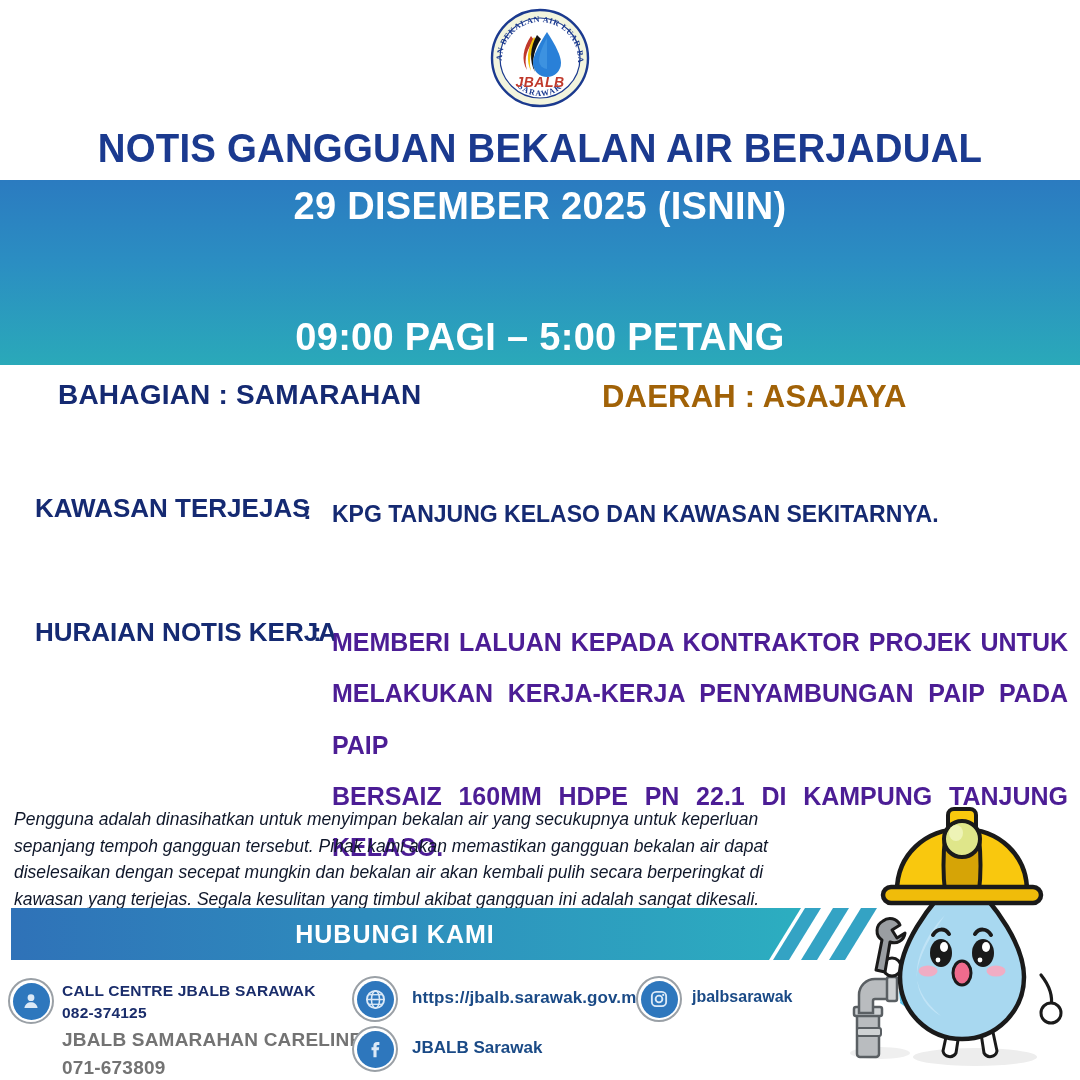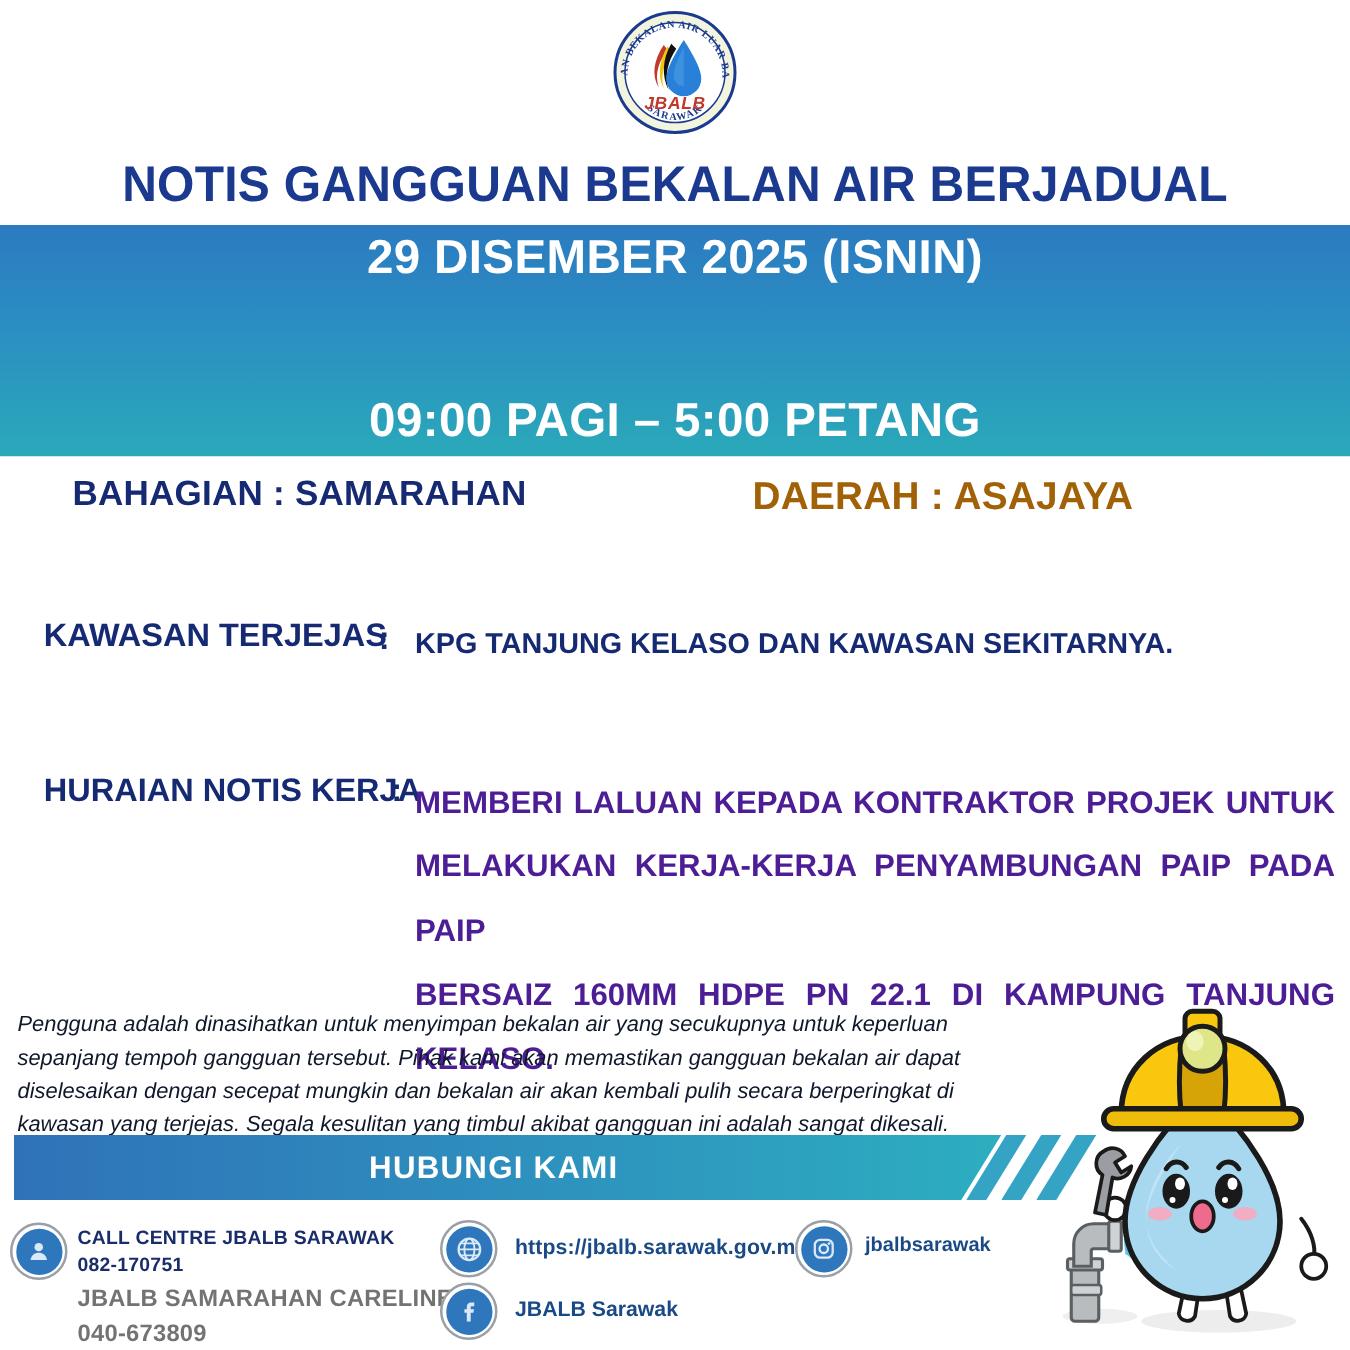--- a/index.html
+++ b/index.html
@@ -187,25 +187,25 @@
         <div class="inner">
           <svg width="22" height="22" viewBox="0 0 24 24" aria-hidden="true">
             <circle cx="12" cy="8.4" r="3.7" fill="#dbe9f7"></circle>
             <path d="M4.8 19.6 C5.6 15.4 8.4 13.4 12 13.4 C15.6 13.4 18.4 15.4 19.2 19.6 Z" fill="#dbe9f7"></path>
           </svg>
         </div>
       </div>
     </div>
     <div class="c-text-1">
       <div>CALL CENTRE JBALB SARAWAK</div>
-      <div>082-170751</div>
+      <div>082-374125</div>
     </div>
     <div class="c-text-2">
       <div>JBALB SAMARAHAN CARELINE</div>
-      <div>040-673809</div>
+      <div>071-673809</div>
     </div>
 
     <div class="ci c-web">
       <div class="circ">
         <div class="inner">
           <svg width="23" height="23" viewBox="0 0 24 24" aria-hidden="true">
             <circle cx="12" cy="12" r="9" fill="none" stroke="#dbe9f7" stroke-width="1.9"></circle>
             <ellipse cx="12" cy="12" rx="4.2" ry="9" fill="none" stroke="#dbe9f7" stroke-width="1.6"></ellipse>
             <line x1="3" y1="12" x2="21" y2="12" stroke="#dbe9f7" stroke-width="1.6"></line>
             <line x1="4.6" y1="7" x2="19.4" y2="7" stroke="#dbe9f7" stroke-width="1.4"></line>

